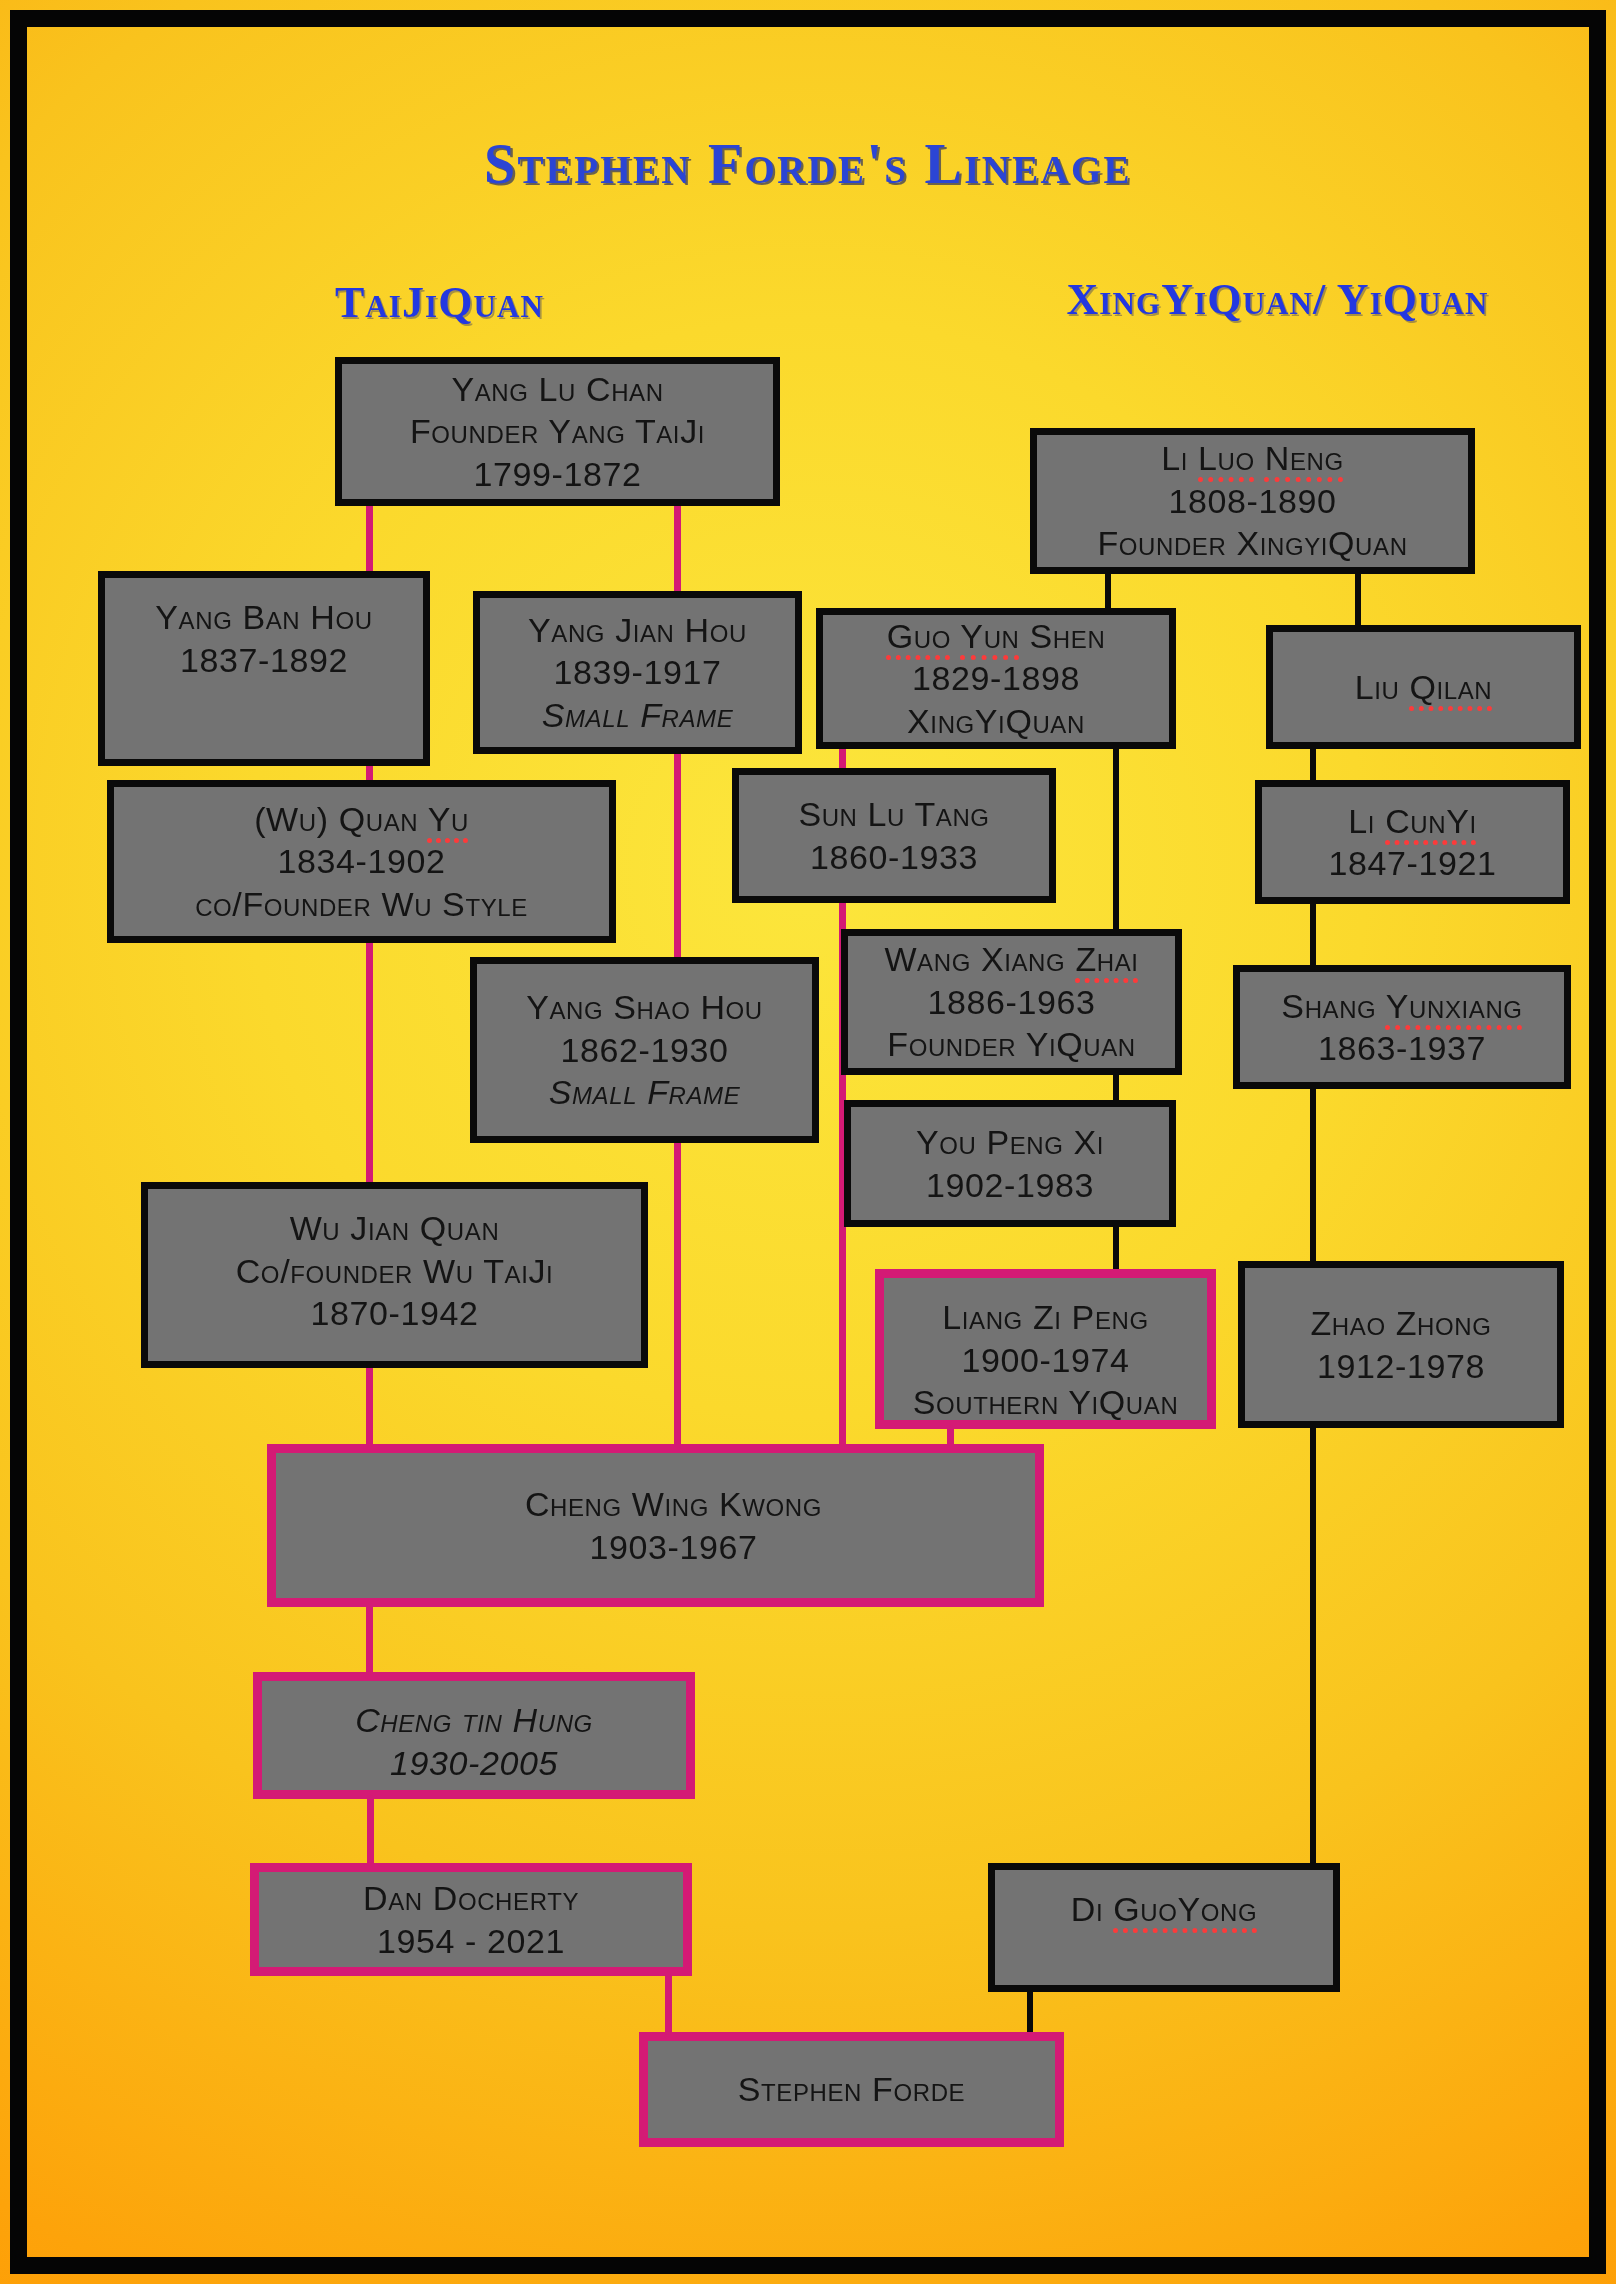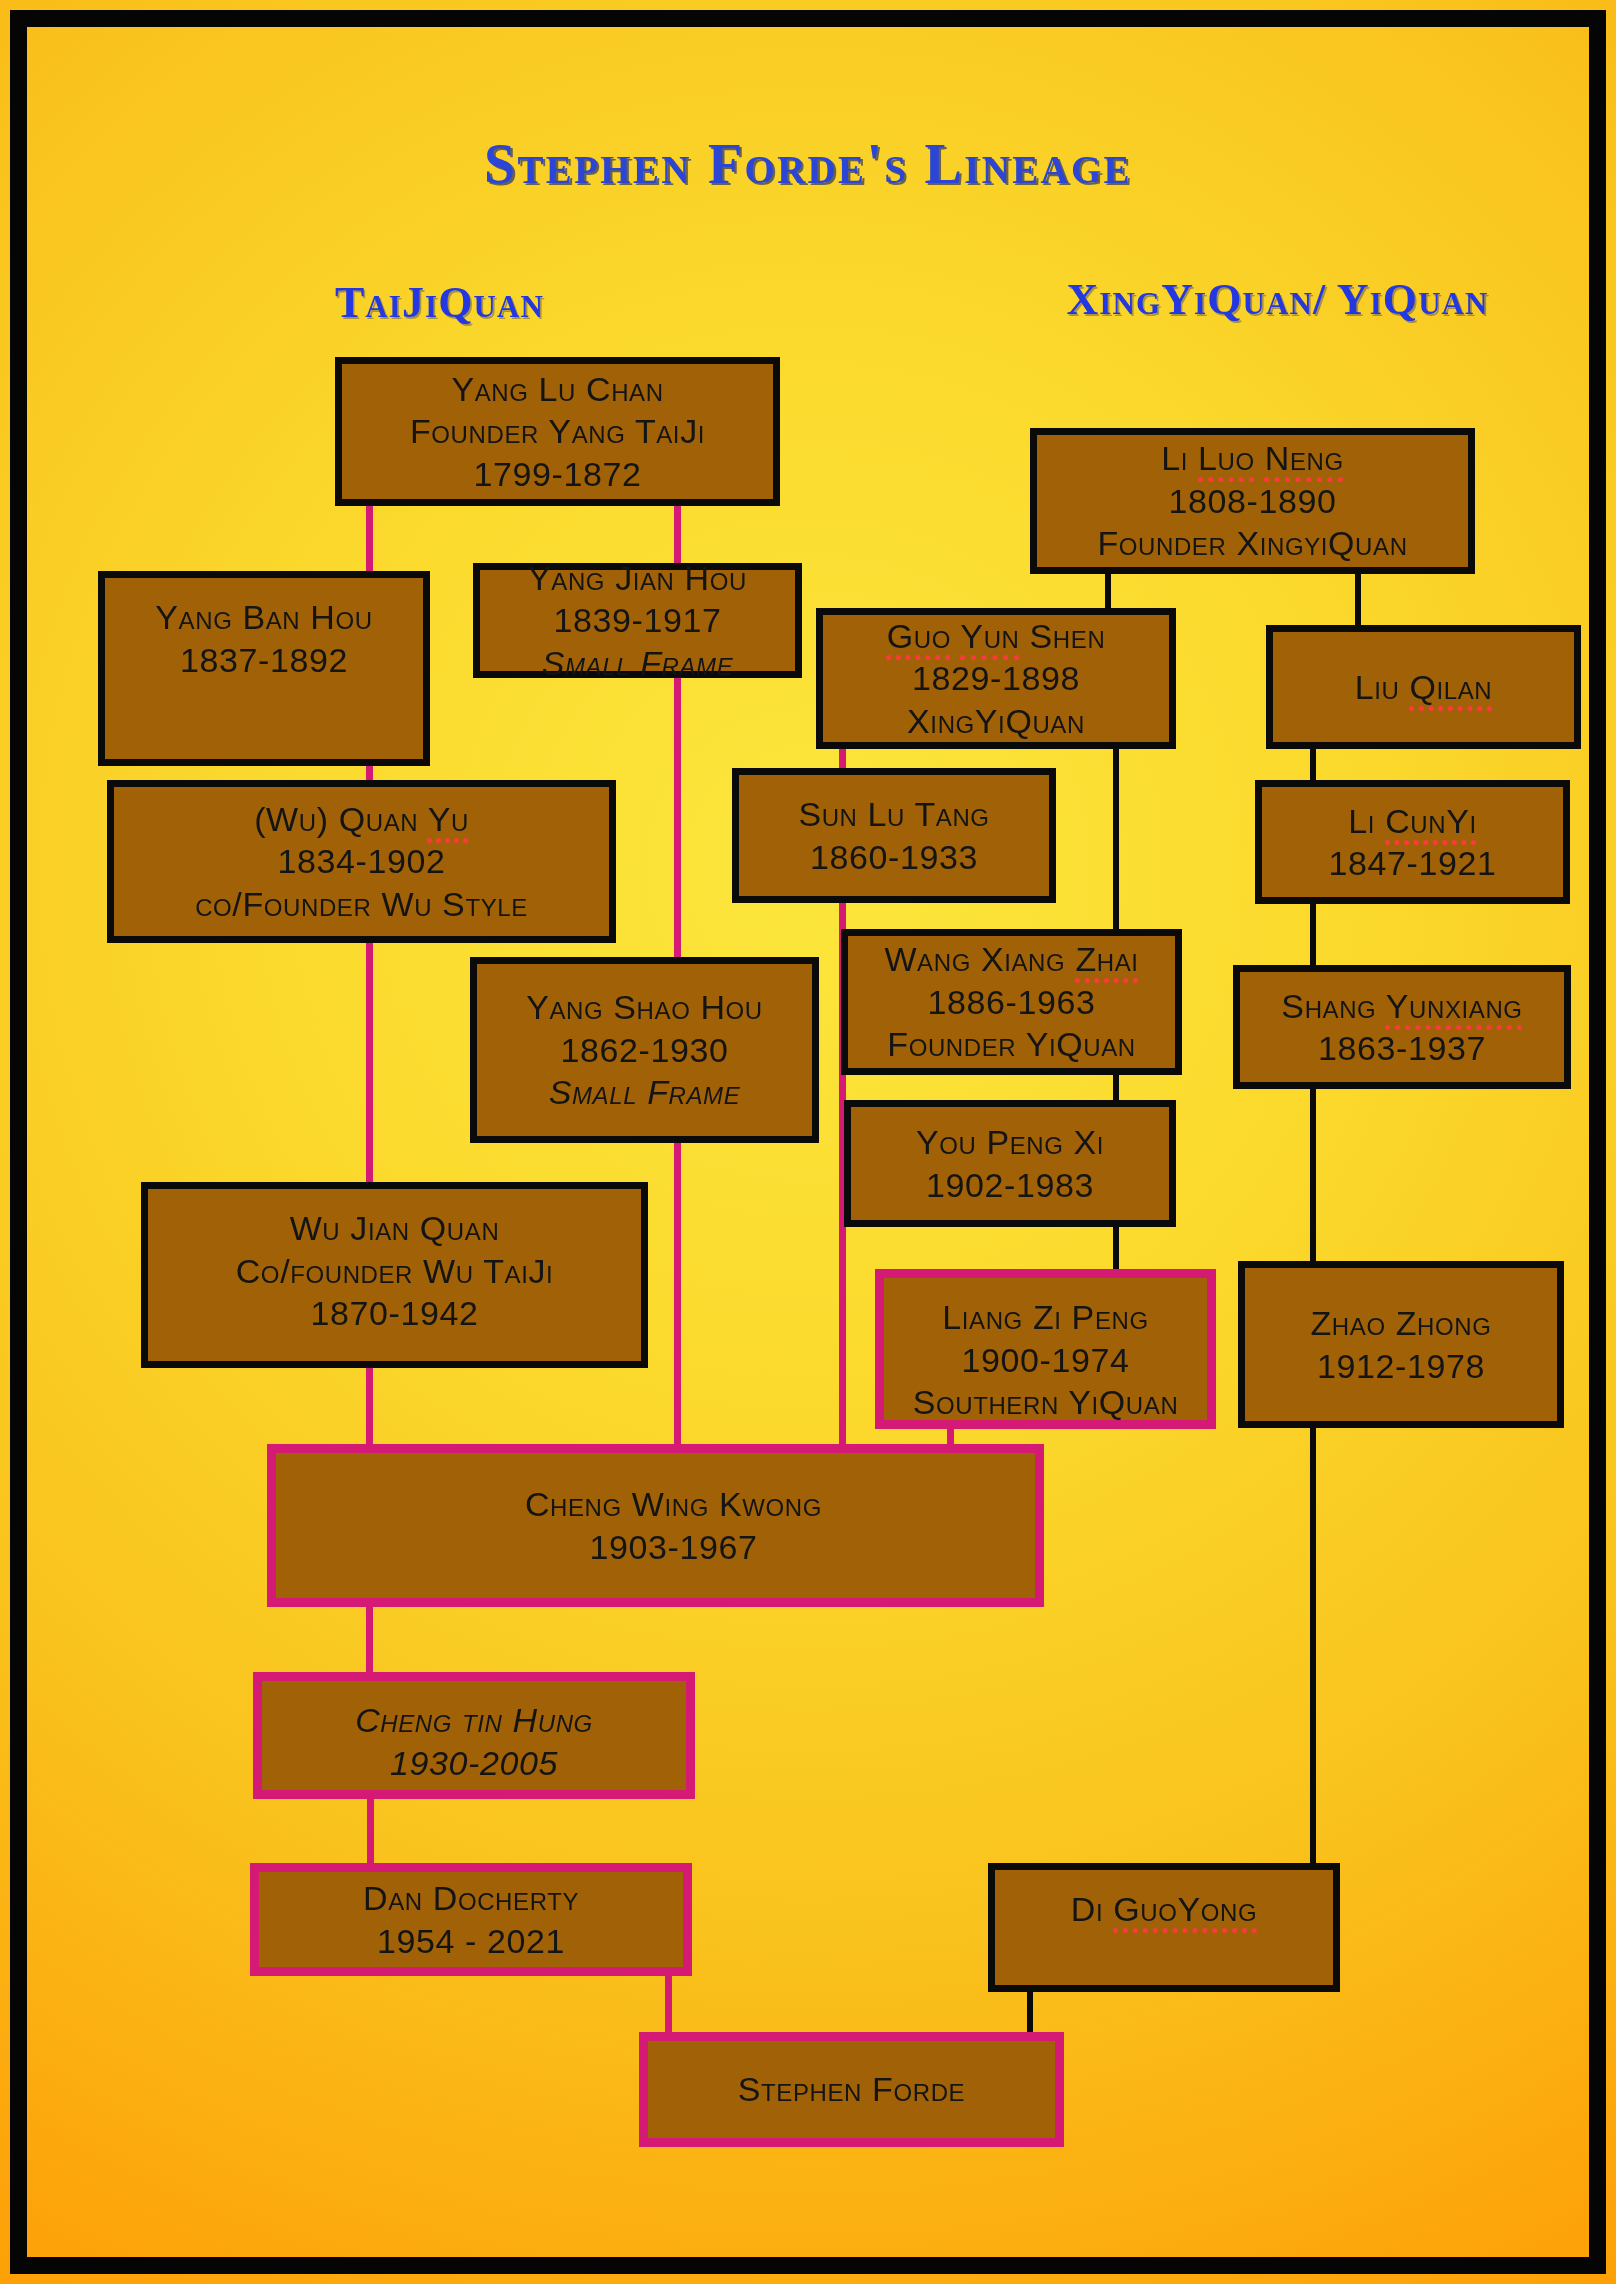--- a/index.html
+++ b/index.html
@@ -35,21 +35,21 @@
     text-shadow: 1.7px 1.7px 0 rgba(15,25,110,0.35);
     text-align: center;
     z-index: 2;
   }
   #label-taijiquan  { left: 186px;  top: 277px; width: 507px; }
   #label-xingyiquan { left: 940px; top: 274px; width: 675px; }
 
   
   .box {
     position: absolute;
-    background: #a16207;
+    background: #737373;
     border: 7.3px solid #0a0a0a;
     box-sizing: border-box;
     display: flex; flex-direction: column;
     align-items: center; justify-content: center;
     text-align: center;
     font-variant: small-caps;
     color: #141414;
     z-index: 2;
   }
   .box.magenta { border-color: #d41a75; border-width: 9px; }
@@ -59,21 +59,21 @@
   .box u {
     text-decoration: underline dotted #fb3b3b;
     text-decoration-thickness: 4.5px;
     text-underline-offset: 6.8px;
     text-decoration-skip-ink: none;
   }
 
   #b-yang-lu-chan     { left: 335px;  top: 357px;  width: 445px;  height: 149px; }
   #b-li-luo-neng      { left: 1030px; top: 428px;  width: 445px;  height: 146px; }
   #b-yang-ban-hou     { left: 98px;  top: 571px; width: 332px;  height: 195px; }
-  #b-yang-jian-hou    { left: 473px;  top: 563px; width: 329px;  height: 115px; }
+  #b-yang-jian-hou    { left: 473px;  top: 591px; width: 329px;  height: 163px; }
   #b-guo-yun-shen     { left: 816px; top: 608px; width: 360px;  height: 141px; }
   #b-liu-qilan        { left: 1266px; top: 625px; width: 315px;  height: 124px; }
   #b-wu-quan-yu       { left: 107px;  top: 780px; width: 509px;  height: 163px; }
   #b-sun-lu-tang      { left: 732px; top: 768px; width: 324px;  height: 135px; }
   #b-li-cunyi         { left: 1255px; top: 780px; width: 315px;  height: 124px; }
   #b-yang-shao-hou    { left: 470px;  top: 957px; width: 349px;  height: 186px; }
   #b-wang-xiang-zhai  { left: 841px; top: 929px; width: 341px;  height: 146px; }
   #b-shang-yunxiang   { left: 1233px; top: 965px; width: 338px;  height: 124px; }
   #b-you-peng-xi      { left: 844px; top: 1100px; width: 332px;  height: 127px; }
   #b-wu-jian-quan     { left: 141px;  top: 1182px; width: 507px;  height: 186px; }

